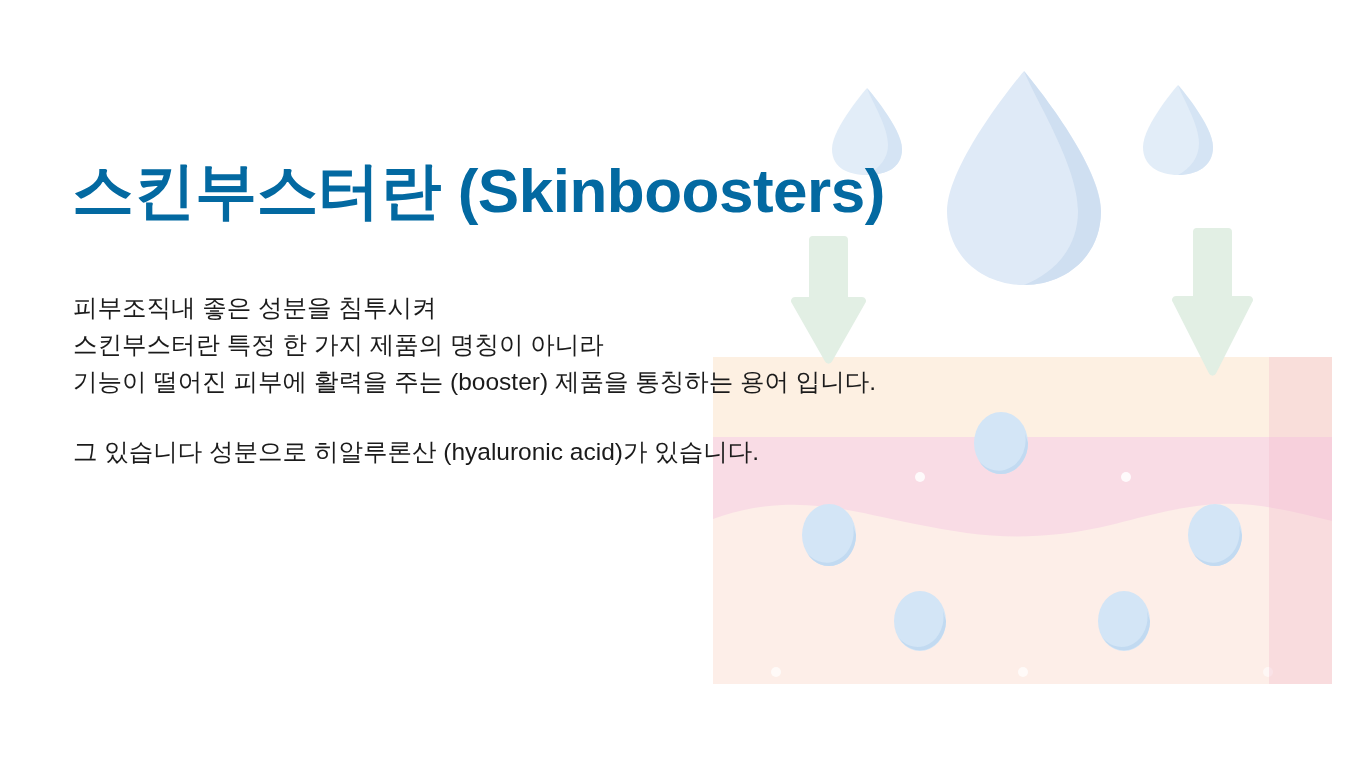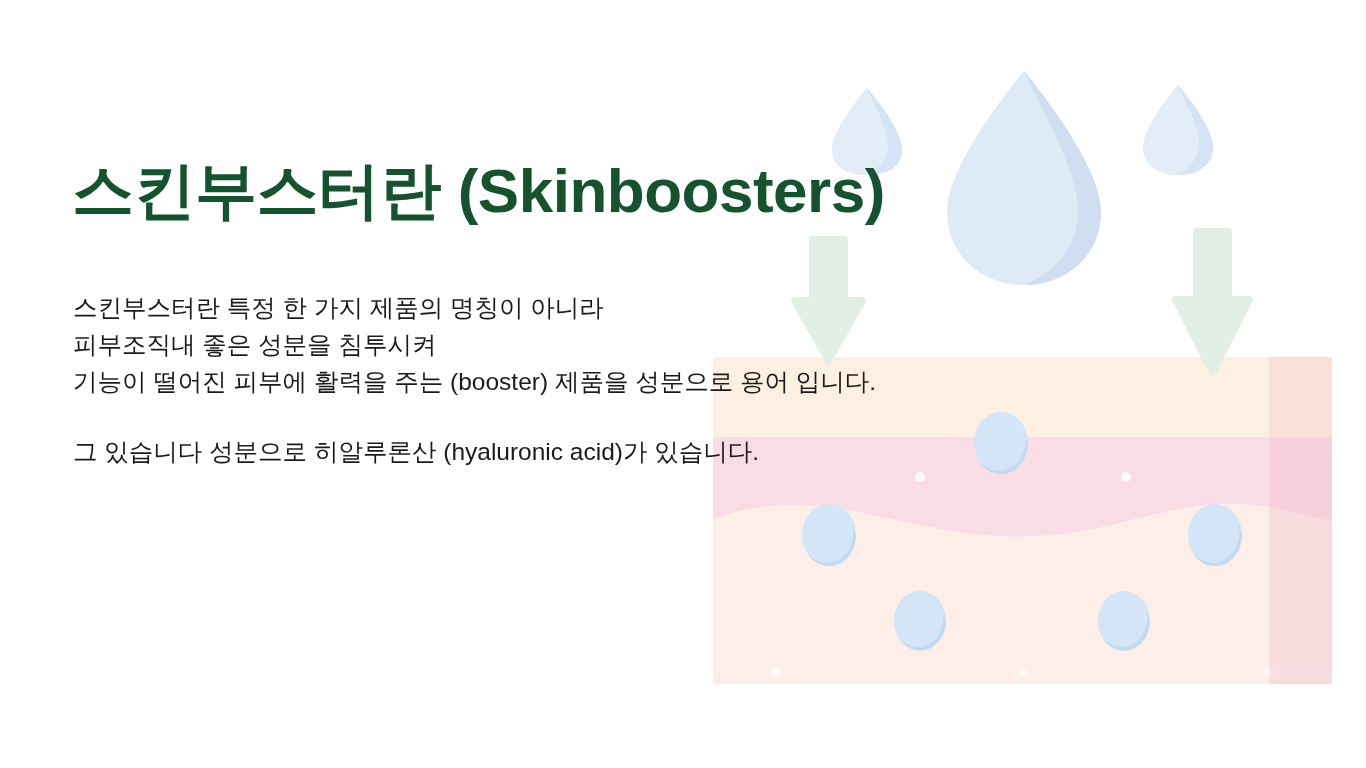--- a/index.html
+++ b/index.html
@@ -55,21 +55,21 @@
   #page-title {
     position: absolute;
     left: 72px;
     top: 158px;
     margin: 0;
     font-family: "Liberation Sans", "DejaVu Sans", sans-serif;
     font-size: 62px;
     line-height: 1.05;
     font-weight: 700;
     letter-spacing: -0.5px;
-    color: #14532d;
+    color: #0369a1;
     white-space: nowrap;
   }
 
   #body-block {
     position: absolute;
     left: 73px;
     top: 289px;
     width: 900px;
   }
   .body-line {
@@ -195,21 +195,21 @@
         </g>
       </g>
     </svg>
   </div>
 
   <div id="text-layer">
 
     <h1 id="page-title">스킨부스터란 (Skinboosters)</h1>
 
     <div id="body-block">
+      <div class="body-line">피부조직내 좋은 성분을 침투시켜</div>
       <div class="body-line">스킨부스터란 특정 한 가지 제품의 명칭이 아니라</div>
-      <div class="body-line">피부조직내 좋은 성분을 침투시켜</div>
-      <div class="body-line">기능이 떨어진 피부에 활력을 주는 (booster) 제품을 성분으로 용어 입니다.</div>
+      <div class="body-line">기능이 떨어진 피부에 활력을 주는 (booster) 제품을 통칭하는 용어 입니다.</div>
       <div class="body-gap"></div>
       <div class="body-line">그 있습니다 성분으로 히알루론산 (hyaluronic acid)가 있습니다.</div>
     </div>
 
   </div>
 </div>
 
 </body></html>

